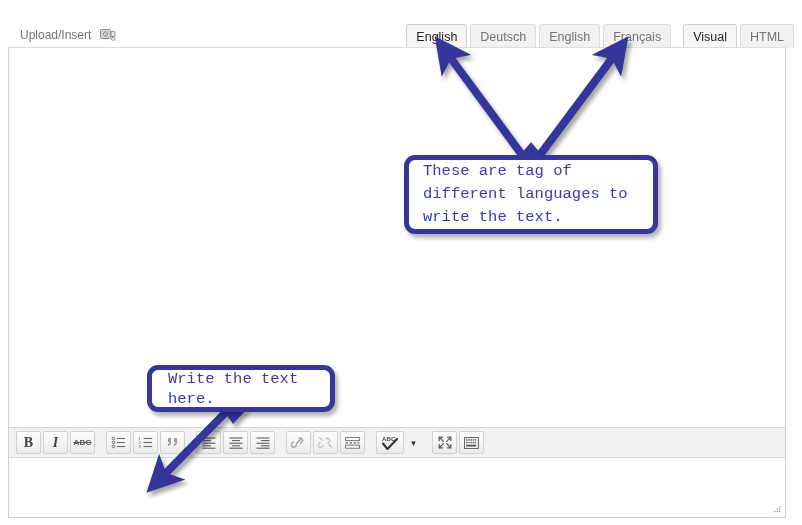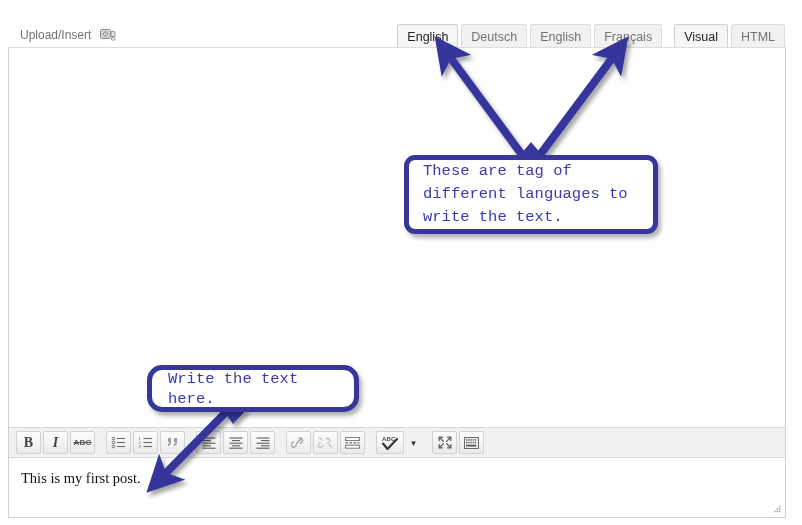--- a/index.html
+++ b/index.html
@@ -61,21 +61,21 @@
     background: #f1f1f1;
     color: #737373;
     box-sizing: border-box;
     white-space: nowrap;
   }
   .tab.active {
     background: #f6f6f6;
     color: #222222;
     border-color: #cfcfcf;
   }
-  .tab.last { margin-right: 12px; text-align: center; }
+  .tab.last { margin-right: 3px; text-align: center; }
   .tab.gap { margin-left: 9px; text-align: right; }
 
   
   #editor-frame {
     position: absolute;
     left: 8px;
     top: 47px;
     width: 778px;
     height: 471px;
     border: 1px solid #cfcfcf;
@@ -168,26 +168,25 @@
     top: 155px;
     width: 254px;
     height: 79px;
     padding: 0 14px;
     font-size: 15.5px;
     line-height: 23px;
   }
   #callout-writetext {
     left: 147px;
     top: 365px;
-    width: 212px;
+    width: 188px;
     height: 47px;
     padding: 0 16px;
     font-size: 15.5px;
     line-height: 20px;
-    border-radius: 15px;
   }
 </style>
 </head>
 <body>
 
 <div id="topbar">
 
   <div id="upload-insert">Upload/Insert</div>
 
   <div id="upload-icon">
@@ -382,21 +381,20 @@
             <rect x="4.2" y="4.8" width="1.5" height="1.5"></rect>
           <rect x="6.4" y="4.8" width="1.5" height="1.5"></rect>
             <rect x="8.6" y="4.8" width="1.5" height="1.5"></rect>
           <rect x="10.8" y="4.8" width="1.5" height="1.5"></rect>
           <rect x="2" y="7.6" width="10.3" height="2"></rect>
         </g>
       </svg>
     </div>
   </div>
 
-  <div id="post-body">This is my first post.</div>
 </div>
 
 <div id="annot-layer">
 
   <svg width="802" height="525" style="position:absolute;left:0;top:0;">
     <defs>
       <filter id="dshadow" x="-40%" y="-40%" width="200%" height="200%">
         <feDropShadow dx="3" dy="4" stdDeviation="2.2" flood-color="#000000" flood-opacity="0.35"></feDropShadow>
       </filter>
       <marker id="arrowhead" markerWidth="4.6" markerHeight="4.6" refX="2.0" refY="2.3" orient="auto">

